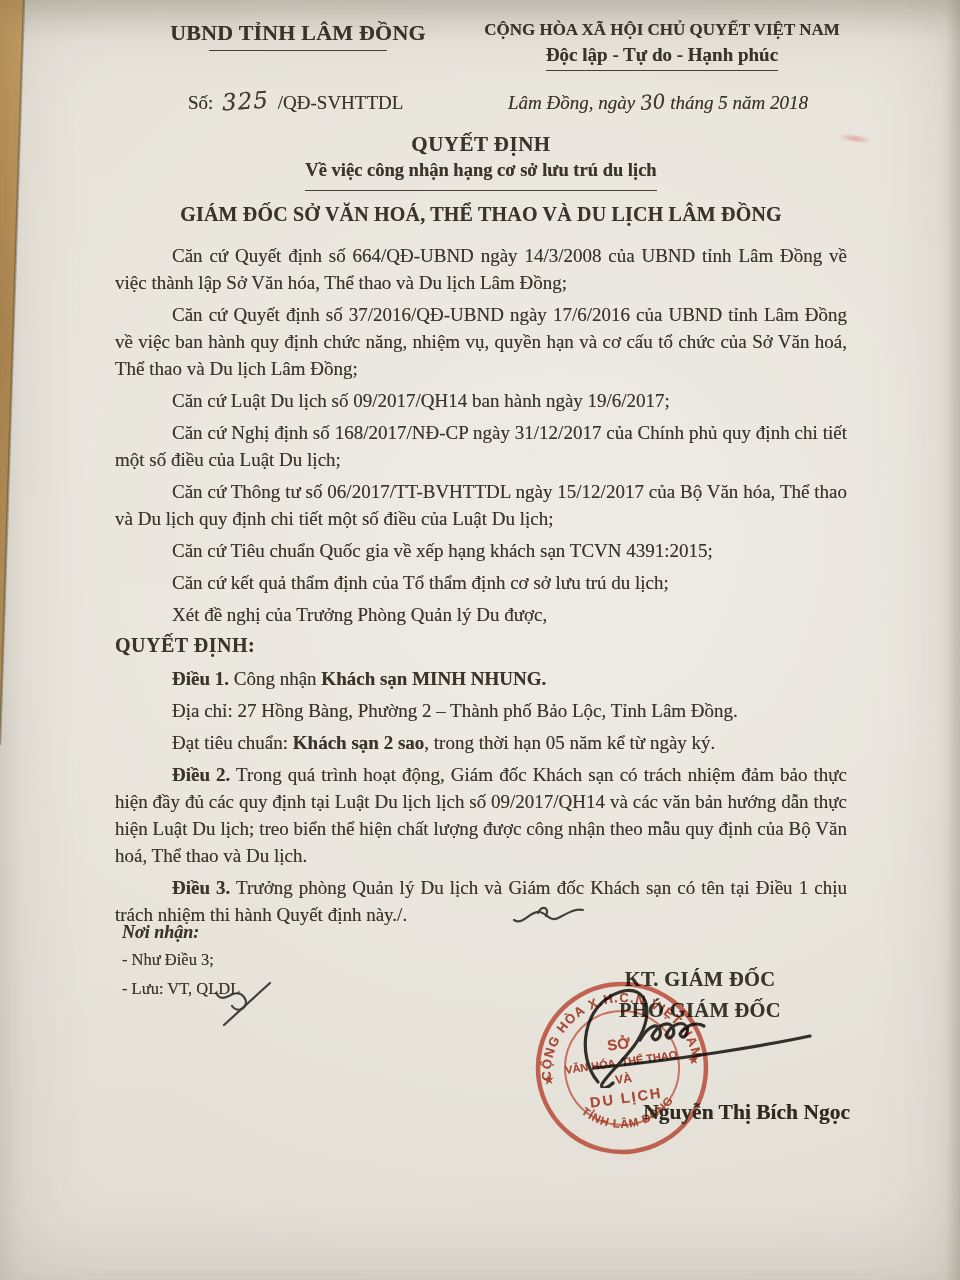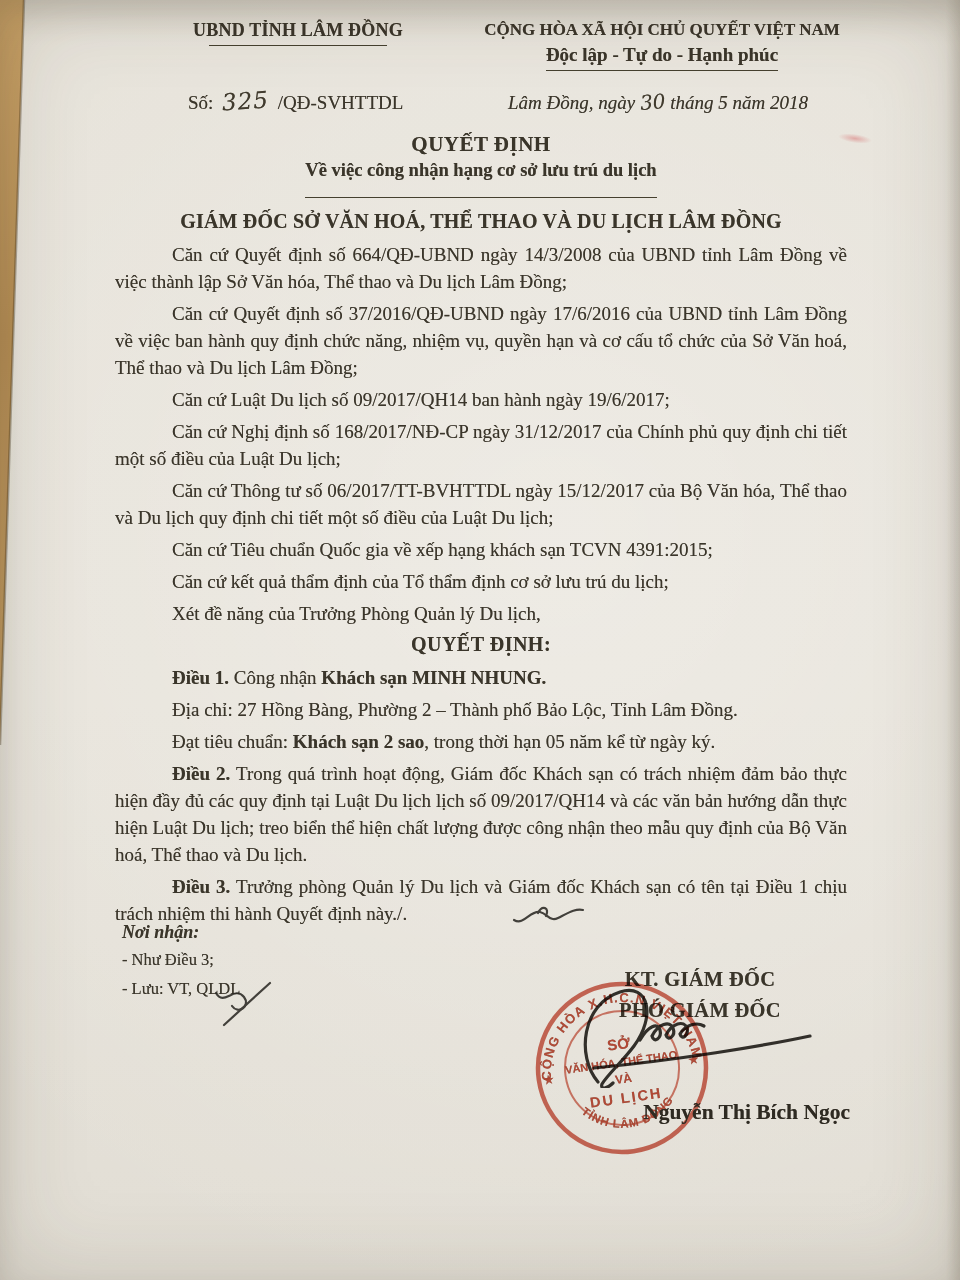--- a/index.html
+++ b/index.html
@@ -18,44 +18,44 @@
   .vignette{position:absolute;inset:0;pointer-events:none;
     box-shadow:inset 0 0 90px rgba(70,60,40,.18), inset 0 12px 25px rgba(60,50,35,.12);}
   .edge-right{position:absolute;top:0;right:0;width:14px;height:100%;
     background:linear-gradient(270deg,rgba(80,68,48,.14),rgba(0,0,0,0));}
   .wood-svg{position:absolute;left:0;top:0;}
   .ink{color:#3a352a;text-shadow:0 0 .5px rgba(58,53,42,.55);}
   .b{font-weight:bold;}
 
   
   .hdr-left{position:absolute;left:112px;top:20px;width:372px;text-align:center;}
-  .hdr-left .l1{font-size:18px;font-weight:bold;letter-spacing:.2px;}
+  .hdr-left .l1{font-size:22px;font-weight:bold;letter-spacing:.2px;}
   .hdr-left .l2{font-size:16.5px;font-weight:bold;margin-top:3px;}
   .hdr-rule-left{width:178px;border-top:1.6px solid #45402f;margin:4px auto 0;}
   .hdr-right{position:absolute;left:482px;top:20px;width:360px;text-align:center;}
   .hdr-right .l1{font-size:17px;font-weight:bold;}
   .hdr-right .l2{font-size:19px;font-weight:bold;margin-top:4px;}
   .hdr-rule-right{width:232px;border-top:1.8px solid #45402f;margin:4px auto 0;}
   .doc-number{position:absolute;left:188px;top:88px;font-size:19px;}
   .hand{font-family:"DejaVu Serif",serif;font-style:italic;display:inline-block;
         transform:rotate(-4deg);font-size:23px;letter-spacing:1px;color:#413b2e;margin:0 4px;}
   .hand-day{font-family:"DejaVu Serif",serif;font-style:italic;display:inline-block;
         transform:rotate(-5deg);font-size:20px;color:#413b2e;}
   .dateline{position:absolute;left:478px;top:90px;width:360px;text-align:center;
         font-size:19px;font-style:italic;}
 
   
   .content{position:absolute;left:115px;top:132px;width:732px;}
   .doc-title{font-size:21px;font-weight:bold;text-align:center;margin:0 0 3px;letter-spacing:.5px;}
   .subject-wrap{text-align:center;margin:0 0 12px;}
   .subject-wrap span{display:inline-block;font-size:18.5px;font-weight:bold;
-        border-bottom:1.8px solid #45402f;padding-bottom:16px;}
-  .authority{font-size:20px;font-weight:bold;text-align:center;margin:0 0 8px;letter-spacing:.2px;}
+        border-bottom:1.8px solid #45402f;padding-bottom:9px;}
+  .authority{font-size:20px;font-weight:bold;text-align:center;margin:0 0 16px;letter-spacing:.2px;}
   p.bp{font-size:19px;line-height:27px;text-align:justify;text-indent:57px;margin:0 0 5px;}
-  .decision-head{font-size:20px;font-weight:bold;text-align:center;margin:6px 0 8px;letter-spacing:.5px;}
+  .decision-head{font-size:20px;font-weight:bold;text-align:left;margin:6px 0 8px;letter-spacing:.5px;}
 
   
   .recipients{position:absolute;left:122px;top:922px;}
   .recipients .head{font-size:18px;font-weight:bold;font-style:italic;}
   .recipients .item{font-size:16.5px;line-height:25px;margin-top:4px;}
   .kt-block{position:absolute;left:560px;top:964px;width:280px;text-align:center;
         font-size:20.5px;font-weight:bold;line-height:31px;letter-spacing:.3px;}
   .signer-name{position:absolute;left:560px;top:1100px;width:290px;text-align:right;
         font-size:21.5px;font-weight:bold;color:#2e2a22;z-index:6;}
   .seal-svg{position:absolute;left:519px;top:965px;z-index:3;mix-blend-mode:multiply;}
@@ -111,21 +111,21 @@
       </div>
       <div class="authority">GIÁM ĐỐC SỞ VĂN HOÁ, THỂ THAO VÀ DU LỊCH LÂM ĐỒNG</div>
 
       <p class="bp">Căn cứ Quyết định số 664/QĐ-UBND ngày 14/3/2008 của UBND tỉnh Lâm Đồng về việc thành lập Sở Văn hóa, Thể thao và Du lịch Lâm Đồng;</p>
       <p class="bp">Căn cứ Quyết định số 37/2016/QĐ-UBND ngày 17/6/2016 của UBND tỉnh Lâm Đồng về việc ban hành quy định chức năng, nhiệm vụ, quyền hạn và cơ cấu tổ chức của Sở Văn hoá, Thể thao và Du lịch Lâm Đồng;</p>
       <p class="bp">Căn cứ Luật Du lịch số 09/2017/QH14 ban hành ngày 19/6/2017;</p>
       <p class="bp">Căn cứ Nghị định số 168/2017/NĐ-CP ngày 31/12/2017 của Chính phủ quy định chi tiết một số điều của Luật Du lịch;</p>
       <p class="bp">Căn cứ Thông tư số 06/2017/TT-BVHTTDL ngày 15/12/2017 của Bộ Văn hóa, Thể thao và Du lịch quy định chi tiết một số điều của Luật Du lịch;</p>
       <p class="bp">Căn cứ Tiêu chuẩn Quốc gia về xếp hạng khách sạn TCVN 4391:2015;</p>
       <p class="bp">Căn cứ kết quả thẩm định của Tổ thẩm định cơ sở lưu trú du lịch;</p>
-      <p class="bp">Xét đề năng của Trưởng Phòng Quản lý Du lịch,</p>
+      <p class="bp">Xét đề nghị của Trưởng Phòng Quản lý Du được,</p>
 
       <div class="decision-head">QUYẾT ĐỊNH:</div>
 
       <p class="bp"><span class="b">Điều 1.</span><span> Công nhận </span><span class="b">Khách sạn MINH NHUNG.</span></p>
       <p class="bp">Địa chỉ: 27 Hồng Bàng, Phường 2 – Thành phố Bảo Lộc, Tỉnh Lâm Đồng.</p>
       <p class="bp"><span>Đạt tiêu chuẩn: </span><span class="b">Khách sạn 2 sao</span><span>, trong thời hạn 05 năm kể từ ngày ký.</span></p>
       <p class="bp"><span class="b">Điều 2.</span><span> Trong quá trình hoạt động, Giám đốc Khách sạn có trách nhiệm đảm bảo thực hiện đầy đủ các quy định tại Luật Du lịch lịch số 09/2017/QH14 và các văn bản hướng dẫn thực hiện Luật Du lịch; treo biển thể hiện chất lượng được công nhận theo mẫu quy định của Bộ Văn hoá, Thể thao và Du lịch.</span></p>
       <p class="bp"><span class="b">Điều 3.</span><span> Trưởng phòng Quản lý Du lịch và Giám đốc Khách sạn có tên tại Điều 1 chịu trách nhiệm thi hành Quyết định này./.</span></p>
     </div>
 

